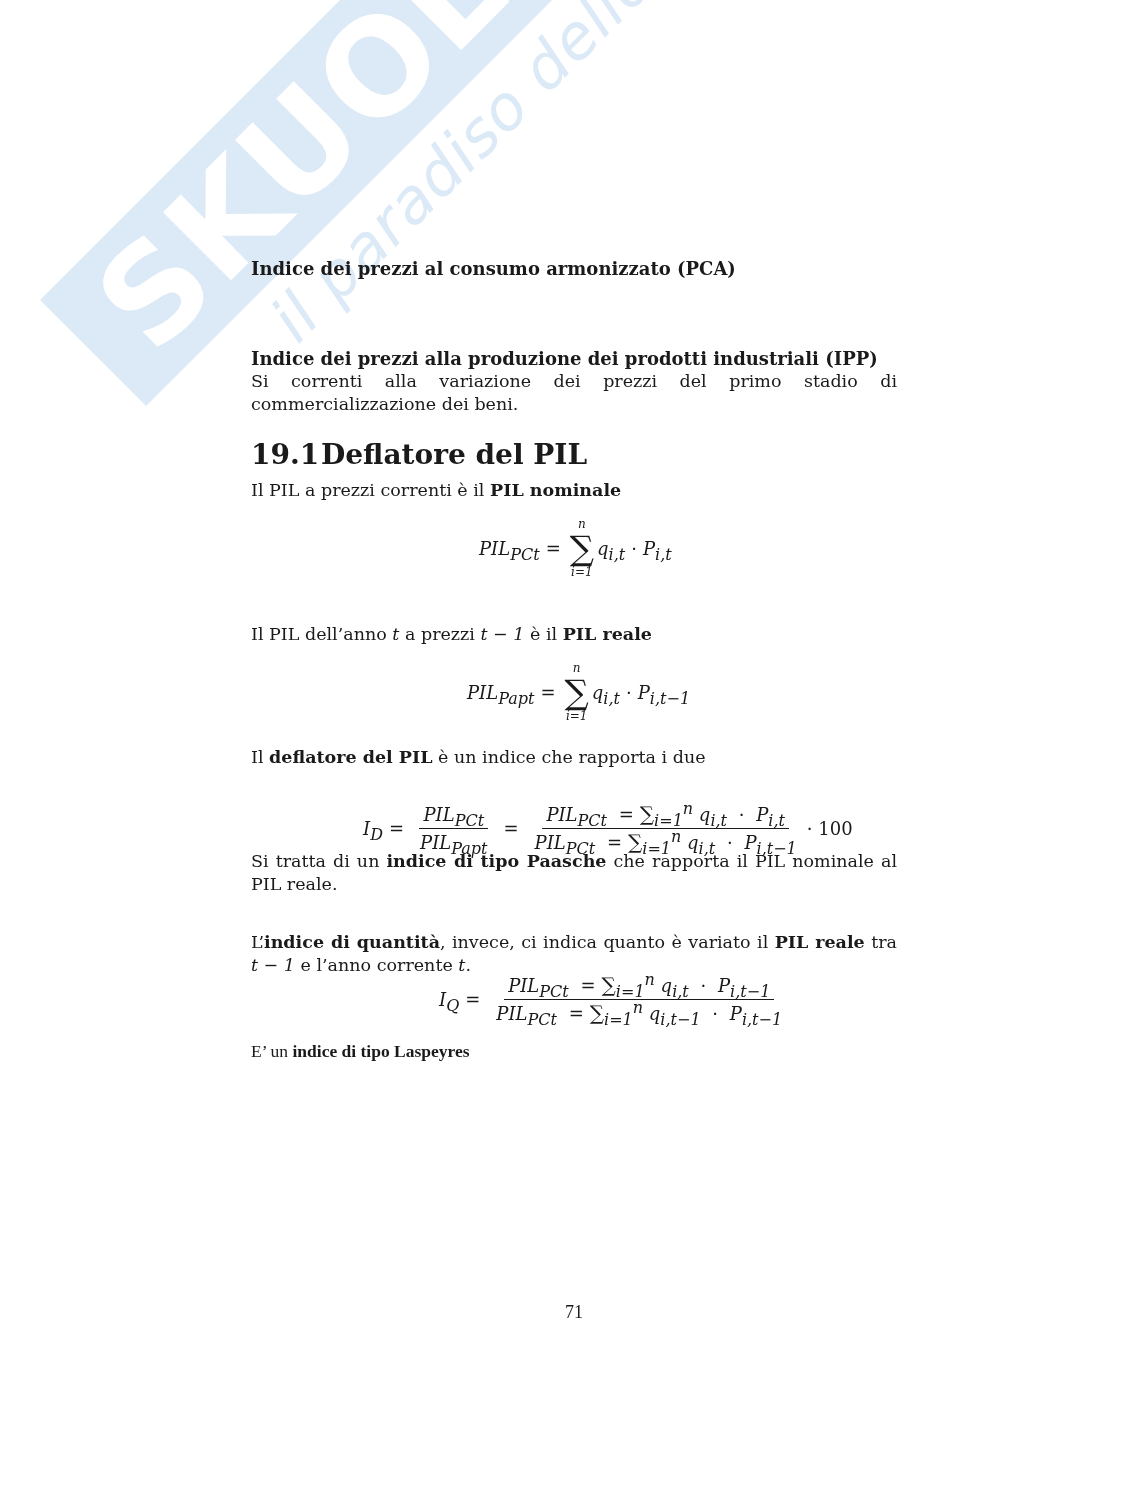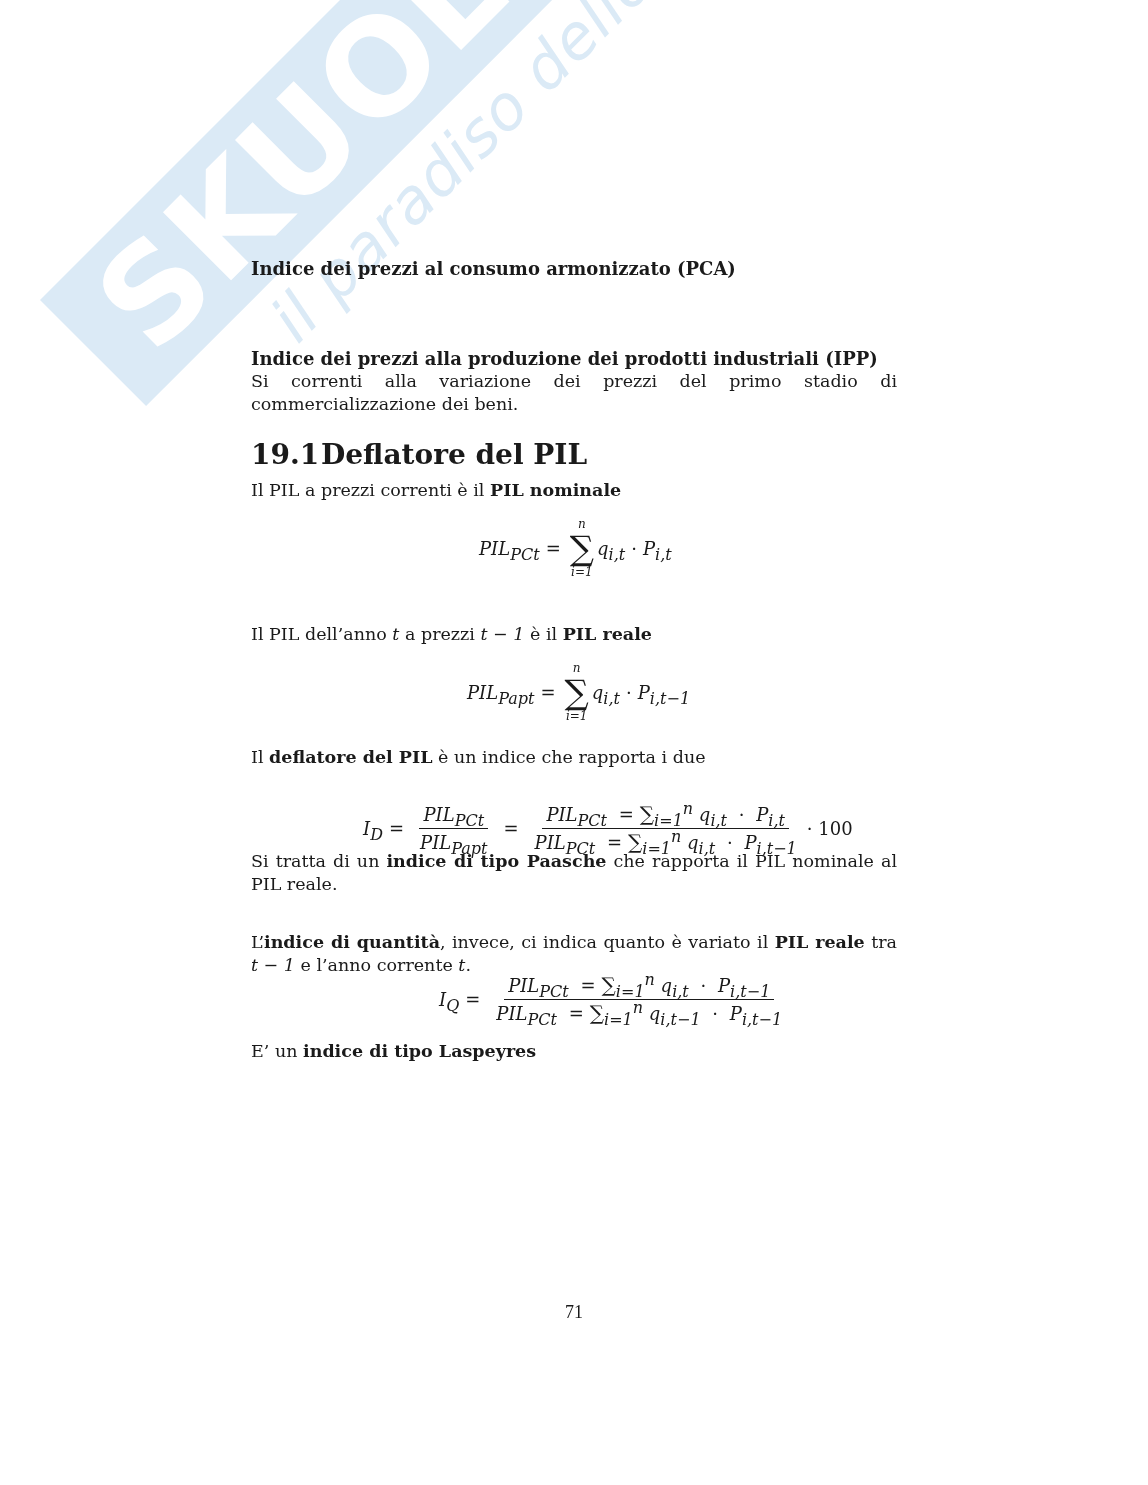--- a/index.html
+++ b/index.html
@@ -249,18 +249,18 @@
       <span class="den-part">
         <span>PIL</span><sub>PCt</sub>
         <span class="op">=</span><span class="isum">∑</span><sub>i=1</sub><sup>n</sup>
         <span>q</span><sub>i,t−1</sub>
         <span class="op">·</span>
         <span>P</span><sub>i,t−1</sub>
       </span>
     </span>
   </div>
 
-  <div class="block p-text" style="top:1040px;">
+  <div class="block p-text" style="top:1040px;font-family:Liberation Serif, serif;">
     <span>E’ un </span><span class="b">indice di tipo Laspeyres</span>
   </div>
 
   <div class="page-number" style="top:1301px;font-family:Liberation Serif, serif;">71</div>
 </div>
 
 </body></html>

